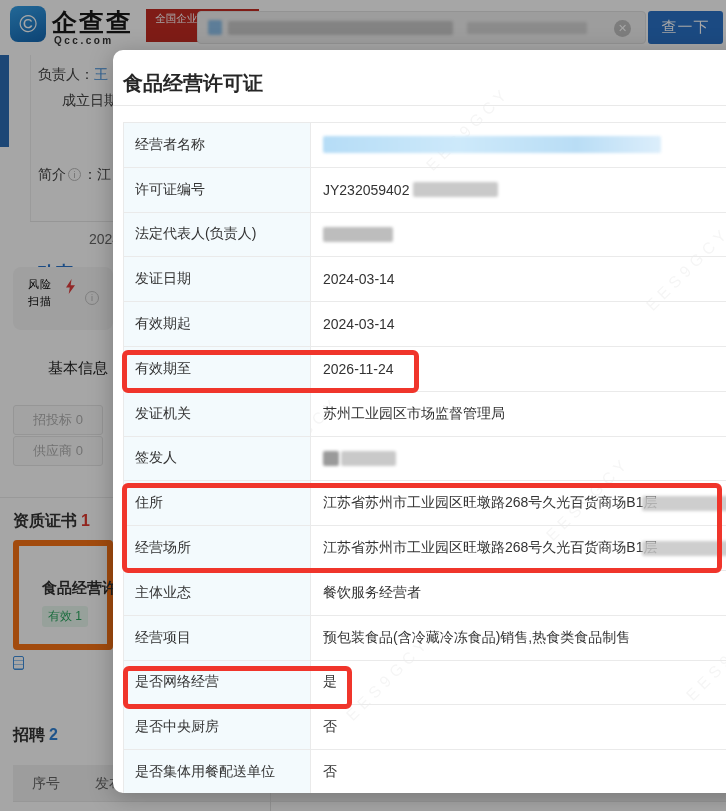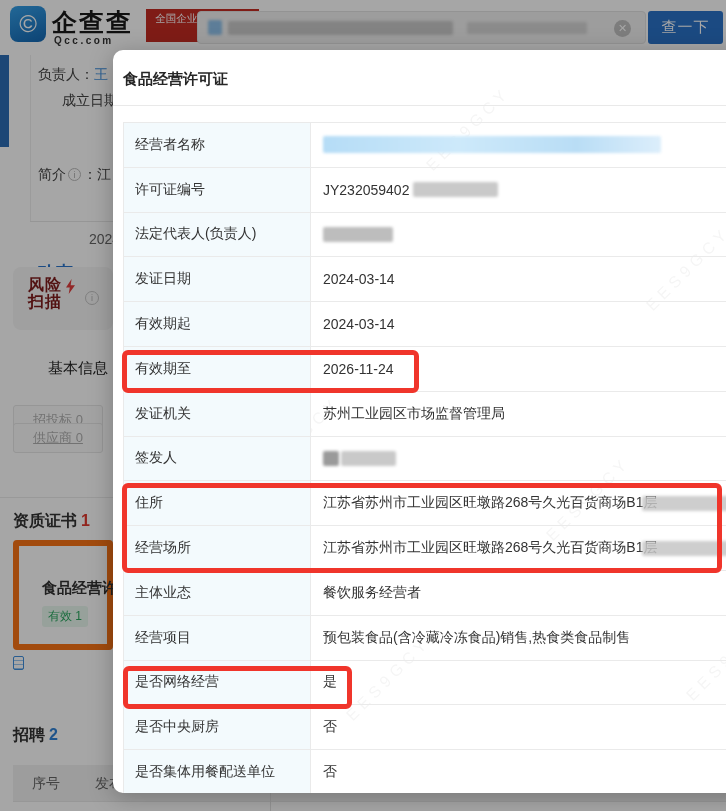--- a/index.html
+++ b/index.html
@@ -34,21 +34,21 @@
   .card-vline { position:absolute; left:30px; top:55px; width:1px; height:167px; background:#efefef; }
   .card-hline { position:absolute; left:30px; top:221px; width:83px; height:1px; background:#e7e7e7; }
   .bg-line { position:absolute; font-size:14px; color:#444; white-space:nowrap; }
   .lnk { color:#3f8fdd; }
   .info-i { display:inline-block; width:13px; height:13px; border:1px solid #bbb; border-radius:50%;
     color:#aaa; font-size:9px; line-height:12px; text-align:center; vertical-align:1px; margin:0 2px; }
   .dyn-title { position:absolute; left:37px; top:228px; font-size:18px; font-weight:700; color:#2b76cc;margin-top:33px; }
   .dyn-date { position:absolute; left:89px; top:231px; font-size:14px; color:#666; }
 
   .risk-card { position:absolute; left:13px; top:267px; width:100px; height:63px; background:#f6f6f6; border-radius:8px; }
-  .risk-logo { position:absolute; left:15px; top:9px; color:#7f1d1d; font-weight:700; font-size:16px; line-height:17px; letter-spacing:1px; }
+  .risk-logo { position:absolute; left:15px; top:9px; color:#000000; font-weight:400; font-size:11px; line-height:17px; letter-spacing:1px; }
   .bolt { position:absolute; left:53px; top:12px; width:9px; height:15px; background:#e03c3c;
     clip-path:polygon(62% 0,0 56%,42% 56%,30% 100%,100% 42%,52% 42%); }
   .risk-i { position:absolute; left:72px; top:24px; width:14px; height:14px; border:1px solid #c4c4c4;
     border-radius:50%; color:#b5b5b5; font-size:9px; line-height:13px; text-align:center; }
 
   .tab-basic { position:absolute; left:48px; top:359px; font-size:15px; color:#222; }
   .chip { position:absolute; left:13px; width:90px; height:30px; border:1px solid #e6e6e6; background:#fbfbfb;
     border-radius:3px; color:#b0b0b0; font-size:13px; display:flex; align-items:center; justify-content:center; }
   .sect-hline { position:absolute; left:0; top:497px; width:113px; height:1px; background:#ececec; }
   .sect-title { position:absolute; font-size:16px; font-weight:700; color:#333; white-space:nowrap; }
@@ -64,21 +64,21 @@
 
   .jobs-hdr { position:absolute; left:13px; top:765px; width:713px; height:36px; background:#f1f1f1; }
   .jobs-col { position:absolute; top:10px; font-size:14px; color:#666; white-space:nowrap; }
   .jobs-row { position:absolute; left:13px; top:801px; width:713px; height:10px; background:#fff; border-top:1px solid #e8e8e8; }
   .jobs-vline { position:absolute; left:270px; top:765px; width:1px; height:46px; background:#e2e2e2; }
 
   
   #overlay { position:absolute; inset:0; background:rgba(0,0,0,0.35); z-index:10; }
   #modal { position:absolute; left:113px; top:50px; width:640px; height:743px; background:#fff;
     border-radius:10px; z-index:20; box-shadow:0 4px 24px rgba(0,0,0,.25); overflow:hidden; }
-  .m-title { position:absolute; left:10px; top:20px; font-size:15px; font-weight:700; color:#262626; }
+  .m-title { position:absolute; left:10px; top:20px; font-size:20px; font-weight:700; color:#262626; }
   .m-div { position:absolute; left:0; top:55px; width:640px; height:1px; background:#e9e9e9; }
   .m-table { position:absolute; left:10px; top:72px; width:626px; border:1px solid #eaeaea; border-bottom:none; }
   .trow { display:flex; height:44.8px; border-bottom:1px solid #eaeaea; }
   .tlabel { width:187px; flex:0 0 187px; background:#f3fafd; border-right:1px solid #eaeaea;
     display:flex; align-items:center; padding-left:11px; font-size:14px; color:#333; }
   .tvalue { flex:1; display:flex; align-items:center; padding-left:12px; font-size:14px; color:#333; white-space:nowrap; overflow:hidden; }
   .redact { display:inline-block; height:15px; border-radius:2px; background:#c9c9c9; filter:blur(1.8px); }
   .r-blue { width:338px; background:linear-gradient(90deg,#b5dcf6,#cde9fa 40%,#b9ddf5 75%,#dceefb); height:17px; }
   .r-w85 { width:85px; margin-left:4px; }
   .r-w70 { width:70px; background:#bdbdbd; }
@@ -142,21 +142,21 @@
         <div>风险</div>
         <div>扫描</div>
       </div>
       <div class="bolt"></div>
       <div class="risk-i">i</div>
     </div>
 
     <div class="tab-basic">基本信息</div>
 
     <div class="chip" style="top:405px;">招投标 0</div>
-    <div class="chip" style="top:423px;text-decoration:underline;">供应商 0</div>
+    <div class="chip" style="top:436px;">供应商 0</div>
 
     <div class="sect-hline"></div>
 
     <div class="sect-title" style="left:13px;top:511px;">
       <span>资质证书</span><span class="cnt-red">1</span>
     </div>
     <div class="cert-card">
       <div class="cert-name">食品经营许</div>
       <div class="valid-badge">有效 1</div>
     </div>

